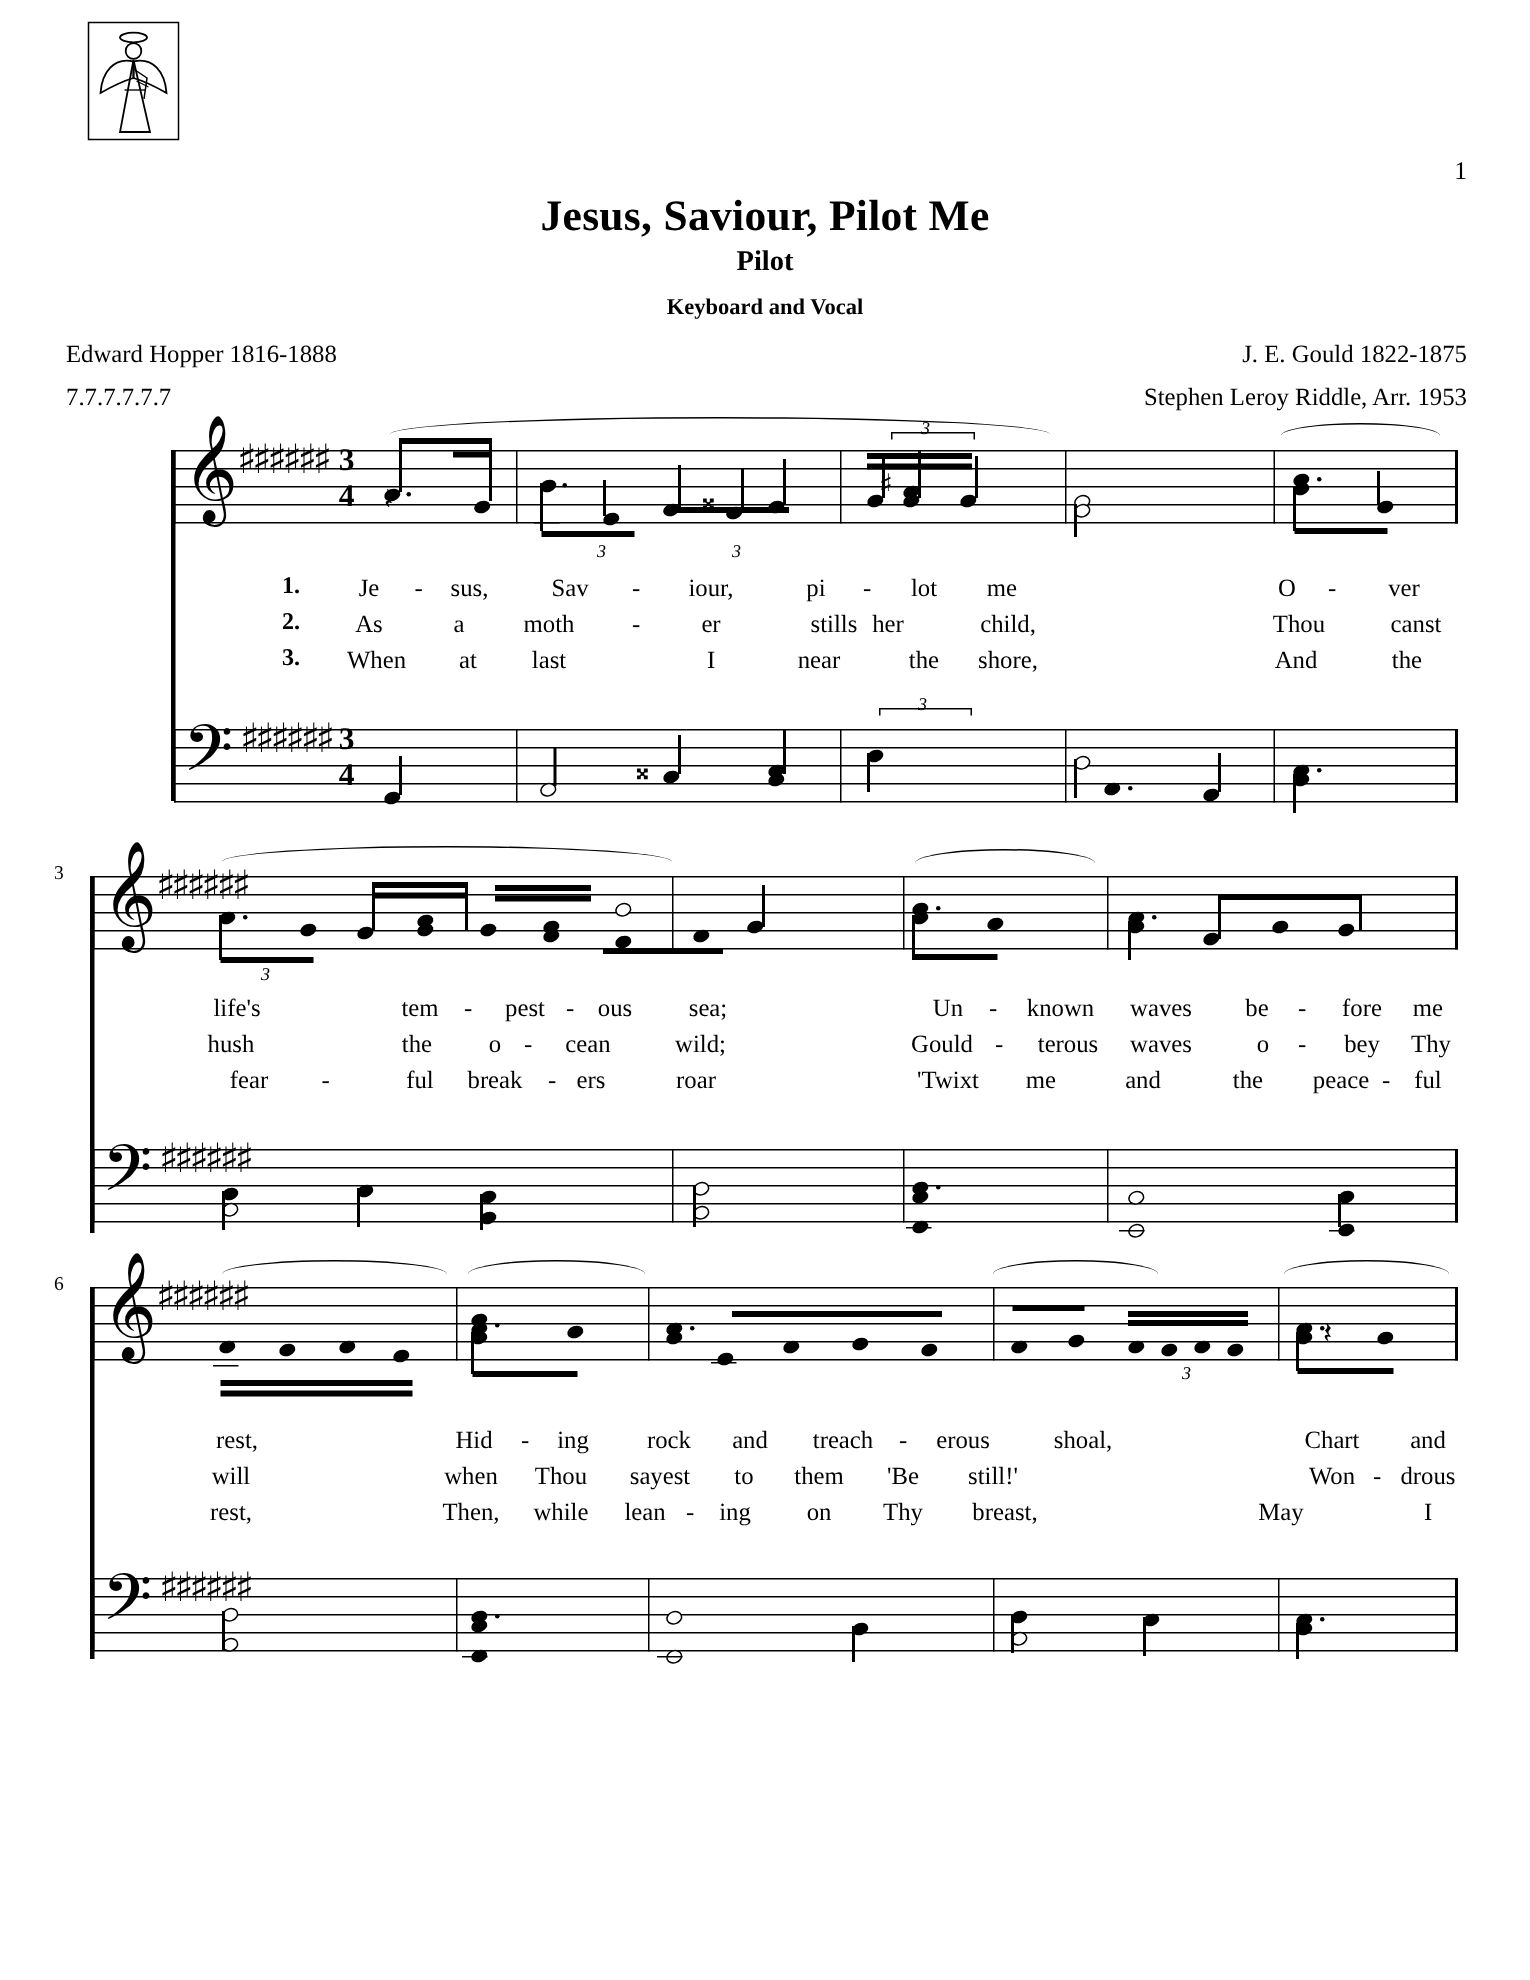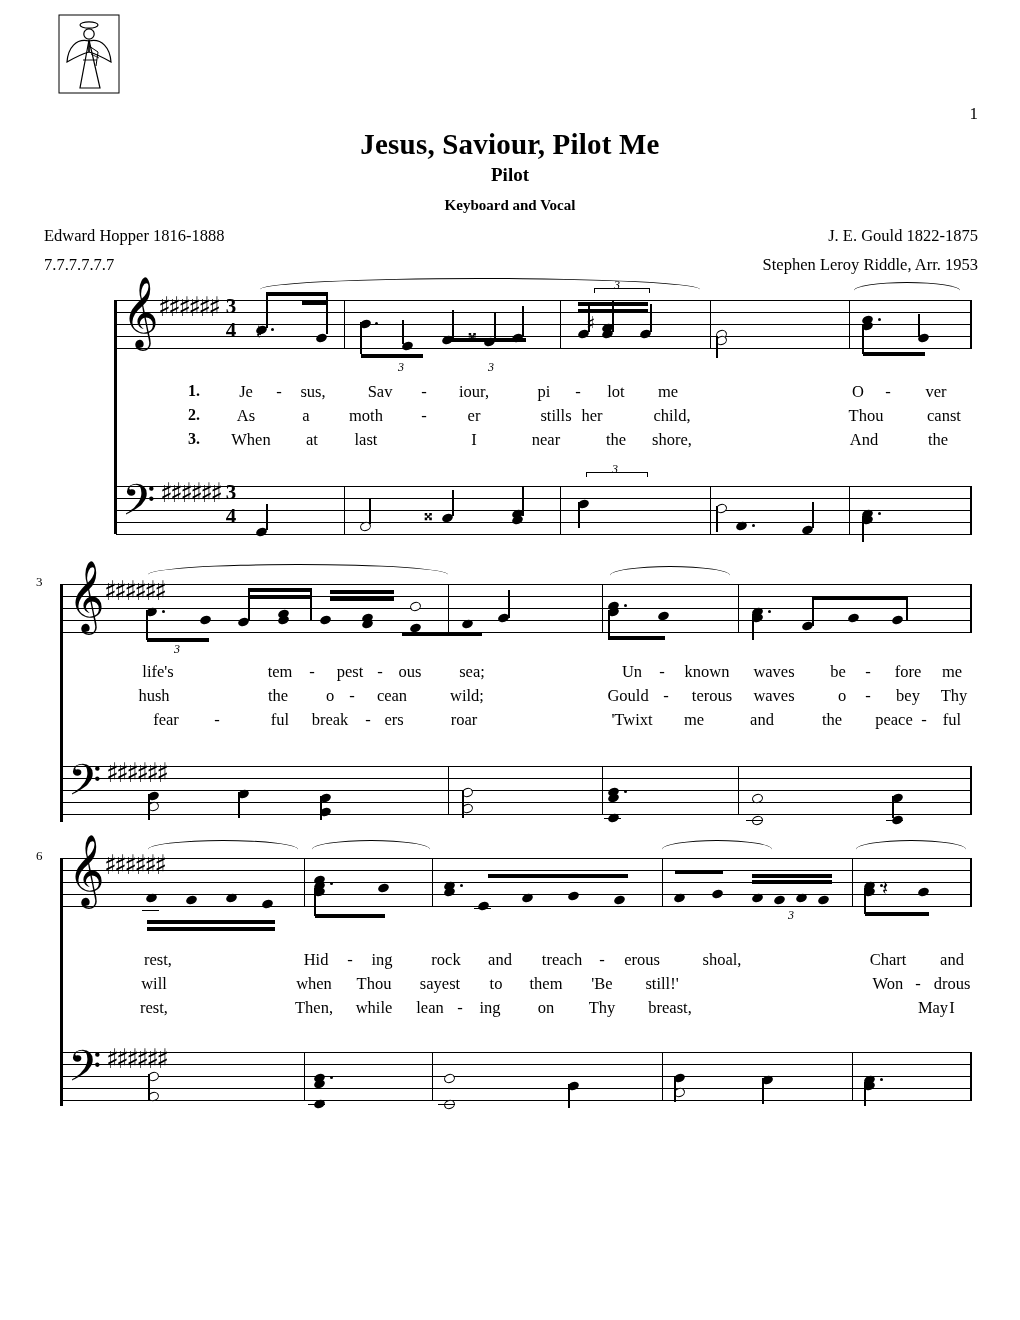--- a/index.html
+++ b/index.html
@@ -715,21 +715,21 @@
     <div class="lyric-row">
       <span class="syl" style="left:92px;">rest,</span>
       <span class="syl" style="left:252px;">Then,</span>
       <span class="syl" style="left:312px;">while</span>
       <span class="syl" style="left:368px;">lean</span>
       <span class="syl" style="left:398px;">-</span>
       <span class="syl" style="left:428px;">ing</span>
       <span class="syl" style="left:484px;">on</span>
       <span class="syl" style="left:540px;">Thy</span>
       <span class="syl" style="left:608px;">breast,</span>
-      <span class="syl" style="left:871px;">May</span>
+      <span class="syl" style="left:792px;">May</span>
       <span class="syl" style="left:890px;">I</span>
     </div>
   </div>
 
   <div class="staff" style="left:62px;width:910px;top:212px;">
     <div class="line"></div>
       <div class="line"></div>
       <div class="line"></div>
       <div class="line"></div>
       <div class="line"></div>

